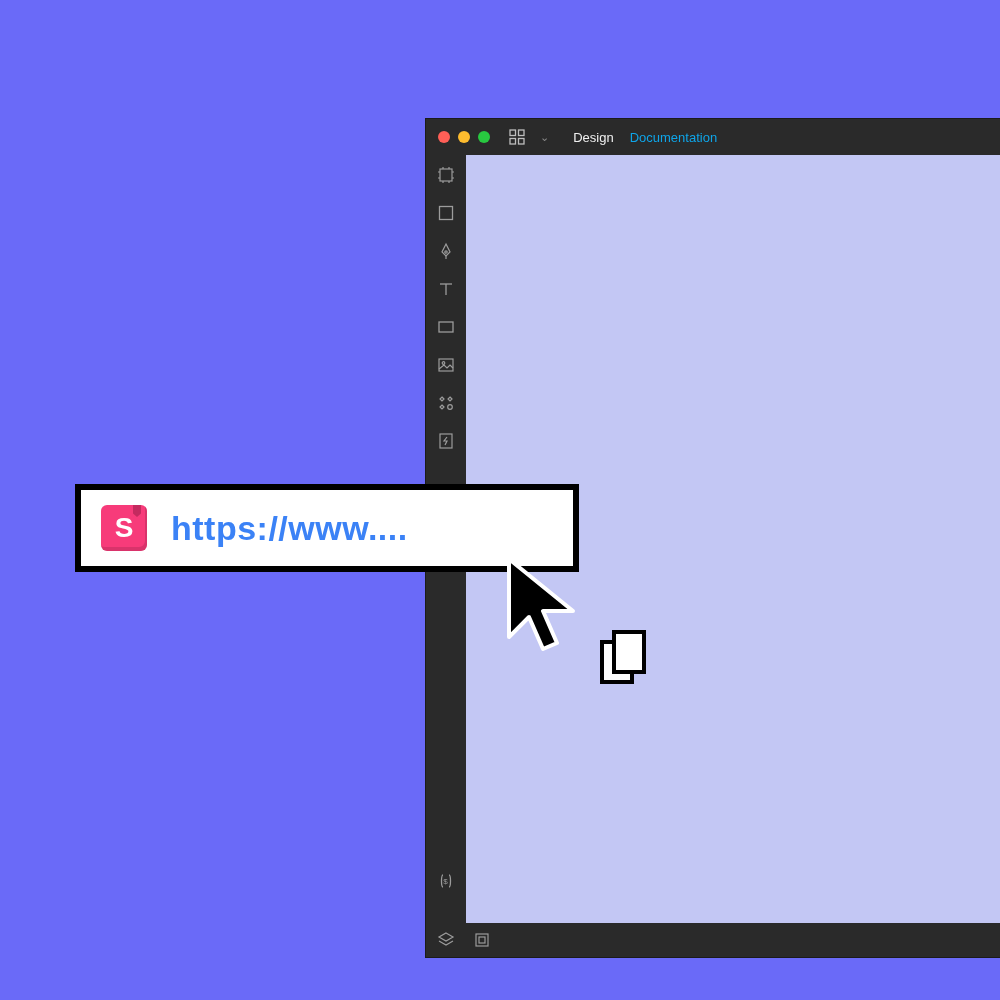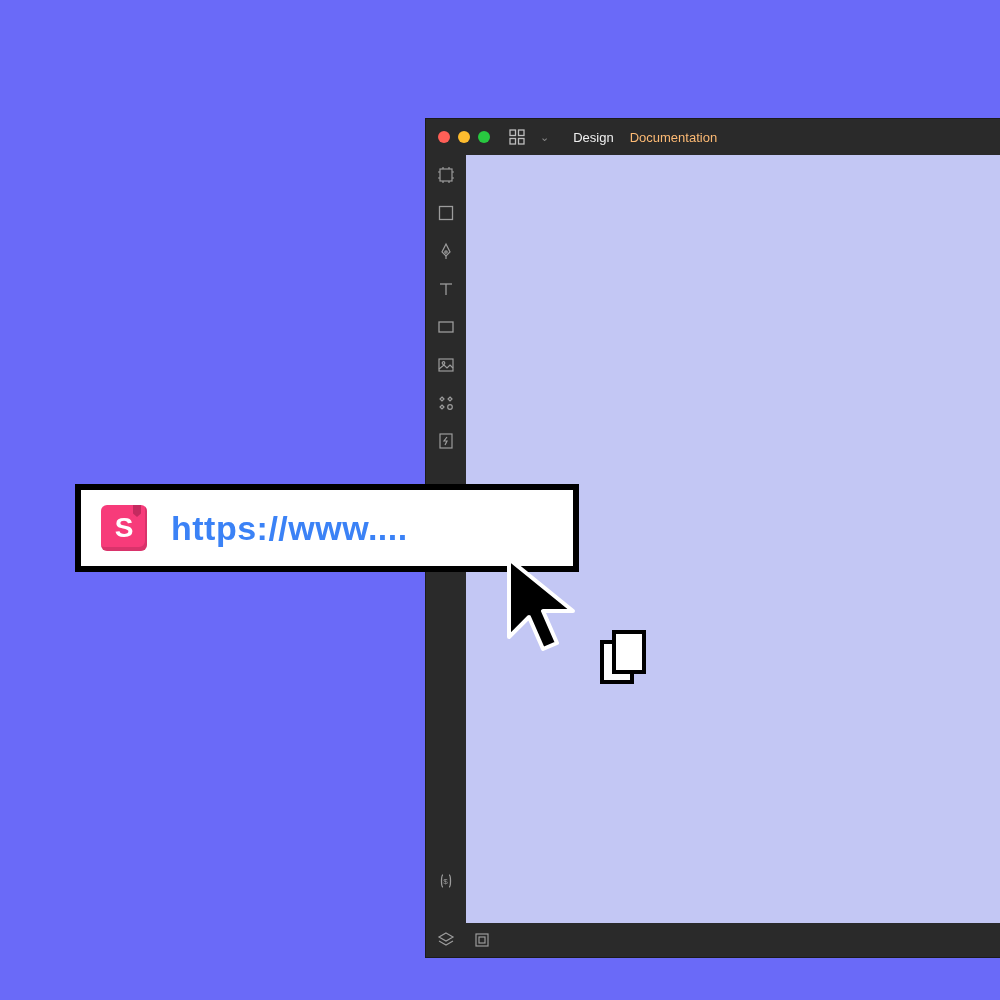--- a/index.html
+++ b/index.html
@@ -42,21 +42,21 @@
   .grid-btn {
     display: flex; align-items: center; justify-content: center;
     width: 22px; height: 22px;
     color: #bdbdbd;
   }
   .chev { color: #8a8a8a; font-size: 11px; margin-left: -4px; }
 
   .topnav { display: flex; gap: 16px; margin-left: 8px; }
   .topnav .tab { cursor: pointer; }
   .topnav .tab.active { color: #f0f0f0; font-weight: 500; }
-  .topnav .tab.inactive { color: #fdba74; }
+  .topnav .tab.inactive { color: #0ea5e9; }
 
   .workspace {
     flex: 1;
     display: flex;
     background: #2A2A2A;
   }
 
   .toolstrip {
     width: 40px;
     background: #2A2A2A;

